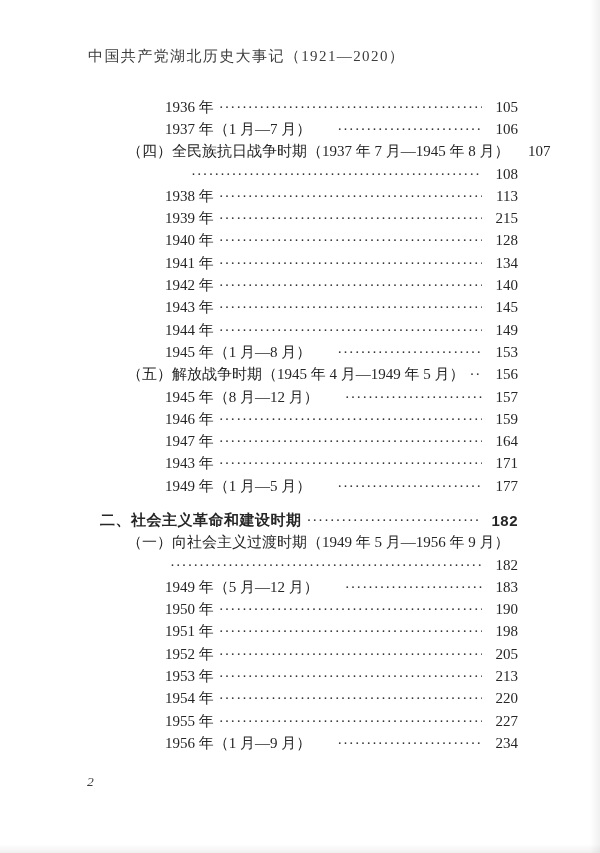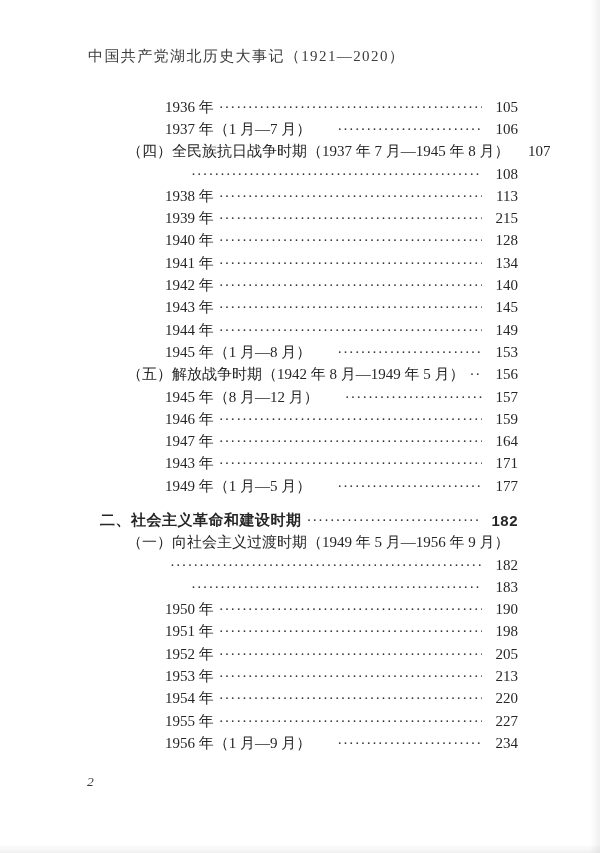--- a/index.html
+++ b/index.html
@@ -146,21 +146,21 @@
     <span class="label">1944 年</span>
     <span class="dots">··············································································································</span>
     <span class="pageno">149</span>
   </div>
       <div class="toc-row lv2">
     <span class="label">1945 年（1 月—8 月）</span>
     <span class="dots gap">··············································································································</span>
     <span class="pageno">153</span>
   </div>
       <div class="toc-row lv1">
-    <span class="label">（五）解放战争时期（1942 年 8 月—1949 年 5 月）</span>
+    <span class="label">（五）解放战争时期（1945 年 4 月—1949 年 5 月）</span>
     <span class="dots">··············································································································</span>
     <span class="pageno">156</span>
   </div>
       <div class="toc-row lv2">
     <span class="label">1945 年（8 月—12 月）</span>
     <span class="dots gap">··············································································································</span>
     <span class="pageno">157</span>
   </div>
       <div class="toc-row lv2">
     <span class="label">1946 年</span>
@@ -190,20 +190,21 @@
       <div class="toc-row lv1">
     <span class="label">（一）向社会主义过渡时期（1949 年 5 月—1956 年 9 月）</span>
 
   </div>
       <div class="toc-row lv2">
     <span class="label"></span>
     <span class="dots">··············································································································</span>
     <span class="pageno">182</span>
   </div>
       <div class="toc-row lv2">
+    <span class="label">1949 年（5 月—12 月）</span>
     <span class="dots gap">··············································································································</span>
     <span class="pageno">183</span>
   </div>
       <div class="toc-row lv2">
     <span class="label">1950 年</span>
     <span class="dots">··············································································································</span>
     <span class="pageno">190</span>
   </div>
       <div class="toc-row lv2">
     <span class="label">1951 年</span>

